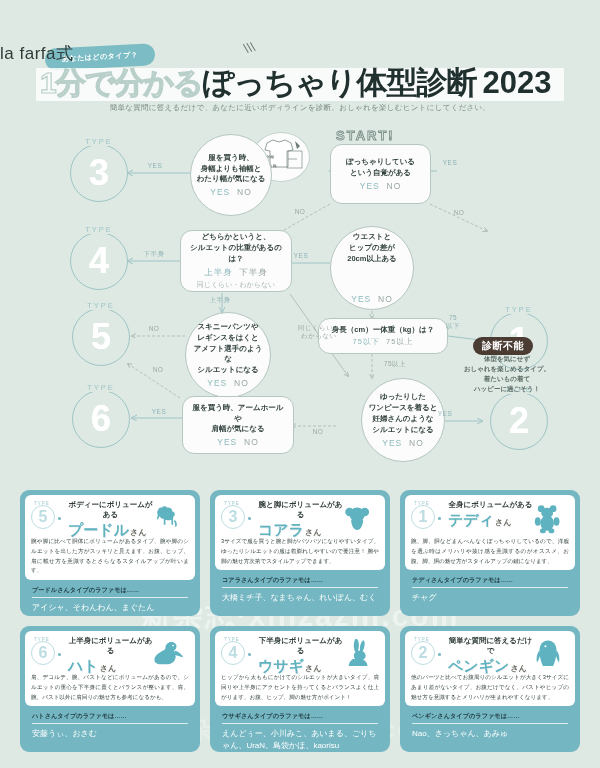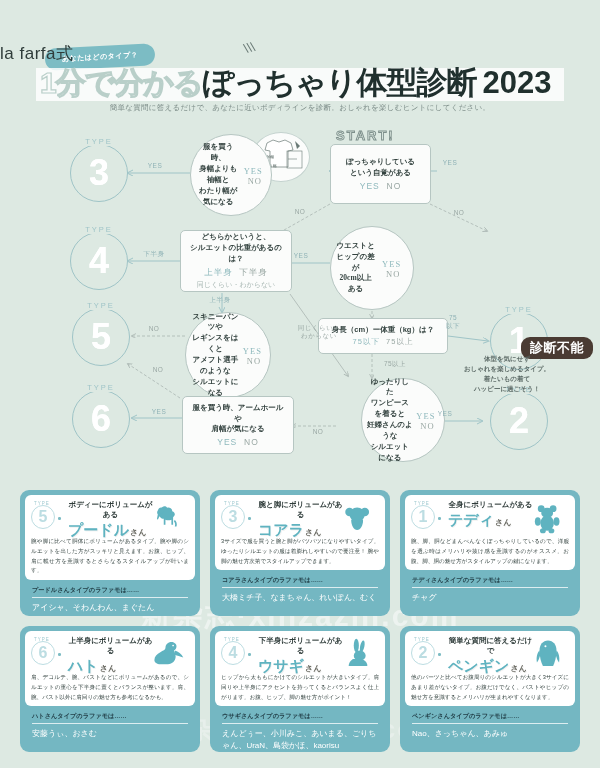--- a/index.html
+++ b/index.html
@@ -66,29 +66,29 @@
     text-shadow:0 0 0 #fff;
   }
   .tcircle .tlab{
     position:absolute;top:-8px;left:50%;transform:translateX(-50%);
     background:#dde9e2;padding:0 4px;
     font-size:7.5px;letter-spacing:2px;color:#9fc4c7;
   }
 
   .qbox{
     position:absolute;background:#fbfcfb;border:1px solid #b6c6c2;
-    border-radius:5px;box-sizing:border-box;
+    border-radius:12px;box-sizing:border-box;
     display:flex;flex-direction:column;align-items:center;justify-content:center;
     text-align:center;padding:5px 7px;
   }
   .qcircle{
     position:absolute;background:#fbfcfb;border:1px solid #b6c6c2;
     border-radius:50%;box-sizing:border-box;
-    display:flex;flex-direction:row;align-items:center;justify-content:center;
-    text-align:center;padding:5px;font-family:Liberation Serif, serif;
+    display:flex;flex-direction:column;align-items:center;justify-content:center;
+    text-align:center;padding:5px;
   }
   .qtext{font-size:7.5px;line-height:1.45;color:#33423f;font-weight:bold;}
   .qans{margin-top:2px;font-size:8.5px;letter-spacing:1px;color:#8fb9bd;}
   .qans2{margin-top:1px;font-size:7px;color:#a9b8b4;}
   .qans .no{color:#9aa8a4;}
 
   .edge-lab{
     position:absolute;font-size:6.5px;color:#8fb2b6;letter-spacing:.5px;
     text-align:center;line-height:1.2;
   }
@@ -104,21 +104,21 @@
   .shirt{
     position:absolute;left:252px;top:6px;width:58px;height:50px;
     background:#fbfcfb;border:1px solid #c3d2ce;border-radius:50%;
     box-sizing:border-box;
   }
   .shirt .sv{position:absolute;left:4px;top:4px;}
 
   .nopill{
     position:absolute;left:473px;top:211px;
     background:#4a3b33;color:#fff;border-radius:9px;
-    padding:2px 9px;font-size:13px;font-weight:bold;letter-spacing:.5px;margin-left:48px;
+    padding:2px 9px;font-size:10px;font-weight:bold;letter-spacing:.5px;
   }
   .notext{
     position:absolute;left:444px;top:228px;width:126px;text-align:center;
     font-size:6.5px;line-height:1.55;color:#5d6b67;font-weight:bold;
   }
 
   
   .cards{position:absolute;left:20px;top:490px;width:560px;height:262px;
     display:grid;grid-template-columns:repeat(3,180px);grid-template-rows:126px 126px;
     gap:10px;}

